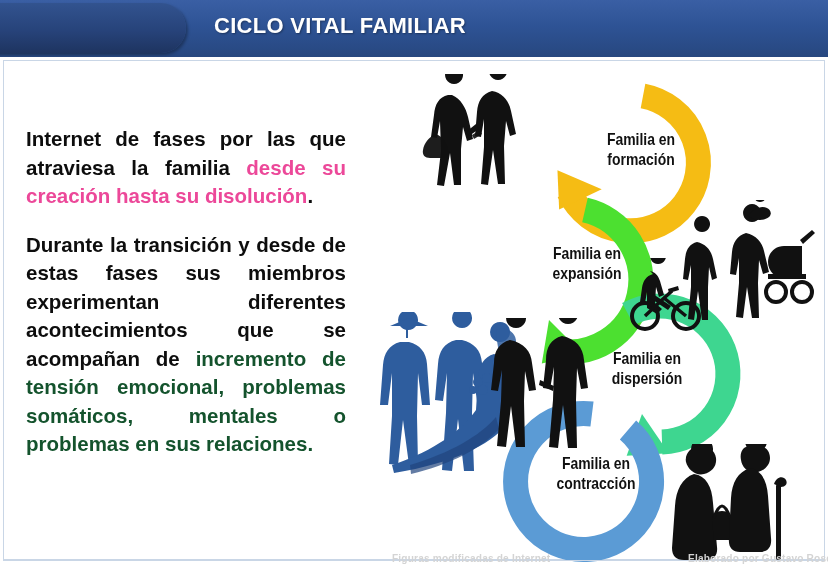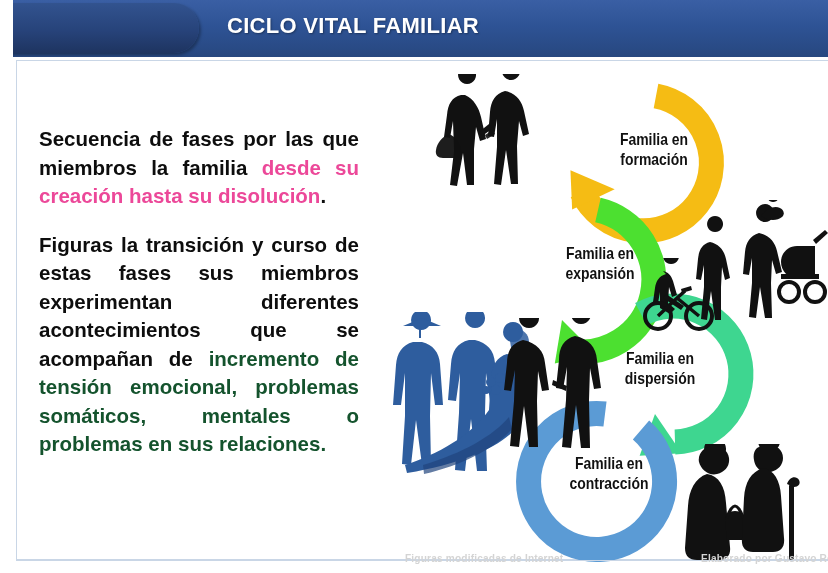--- a/index.html
+++ b/index.html
@@ -3,21 +3,21 @@
 <meta charset="utf-8">
 <style>
   html,body{margin:0;padding:0;}
   body{
     width:828px;height:573px;
     background:#ffffff;
     font-family:"Liberation Sans", sans-serif;
     overflow:hidden;
     position:relative;
   }
-  .slide{position:absolute;inset:0;background:#fff;overflow:hidden;margin-left:13px;}
+  .slide{position:absolute;inset:0;background:#fff;overflow:hidden;}
 
   
   .header{
     position:absolute;left:0;top:0;width:828px;height:57px;
     background:linear-gradient(180deg,#3a5fa4 0%,#2e5395 45%,#27477f 100%);
   }
   .header-tab{
     position:absolute;left:-14px;top:3px;width:200px;height:50px;
     background:linear-gradient(180deg,#32538f 0%,#27437a 55%,#1e3460 100%);
     border-top-right-radius:26px;border-bottom-right-radius:26px;
@@ -90,23 +90,23 @@
 
   <div class="header">
     <div class="header-tab"></div>
   </div>
   <div class="header-title">CICLO VITAL FAMILIAR</div>
   <div class="header-underline"></div>
 
   <div class="frame"></div>
 
   <div class="text-col">
-    <p class="para"><span>Secuencia de fases por las que miembros la familia </span><span class="red">desde su creación hasta su disolución</span><span>.</span></p>
-
-    <p class="para"><span>Figuras la transición y curso de estas fases sus miembros experimentan diferentes acontecimientos que se acompañan de </span><span class="blue">incremento de tensión emocional, problemas somáticos, mentales o problemas en sus relaciones.</span></p>
+    <p class="para"><span>Internet de fases por las que atraviesa la familia </span><span class="red">desde su creación hasta su disolución</span><span>.</span></p>
+
+    <p class="para"><span>Durante la transición y desde de estas fases sus miembros experimentan diferentes acontecimientos que se acompañan de </span><span class="blue">incremento de tensión emocional, problemas somáticos, mentales o problemas en sus relaciones.</span></p>
   </div>
 
   <div class="diagram">
 
     <div class="silh" style="left:68px;top:12px;">
       <svg width="120" height="125" viewBox="0 0 120 125">
         <g fill="#111111">
           <path d="M36 10 a9 9 0 1 1 .1 0z"></path>
           <path d="M30 21 c-9 2 -13 9 -14 20 l-3 22 6 1 3 -17 1 30 -4 34 7 1 6 -33 4 32 7 0 0 -36 2 -22 4 14 6 -2 -5 -22 c-2 -9 -7 -18 -16 -22z"></path>
           <path d="M18 60 c-7 3 -12 9 -13 16 -1 5 2 8 7 8 h13 c4 0 6 -3 5 -7 -1 -8 -5 -14 -12 -17z" opacity=".95"></path>

